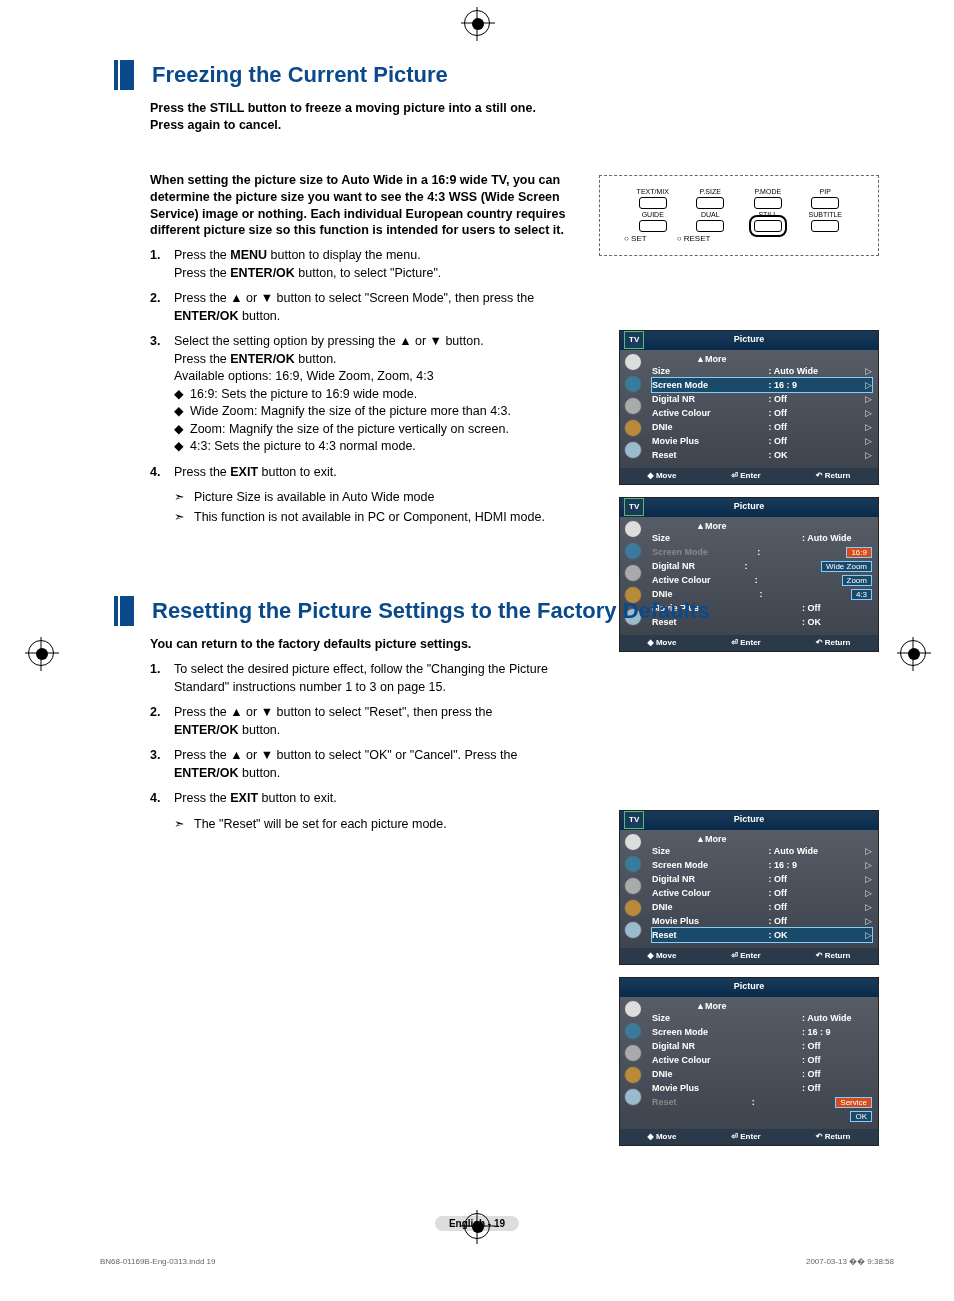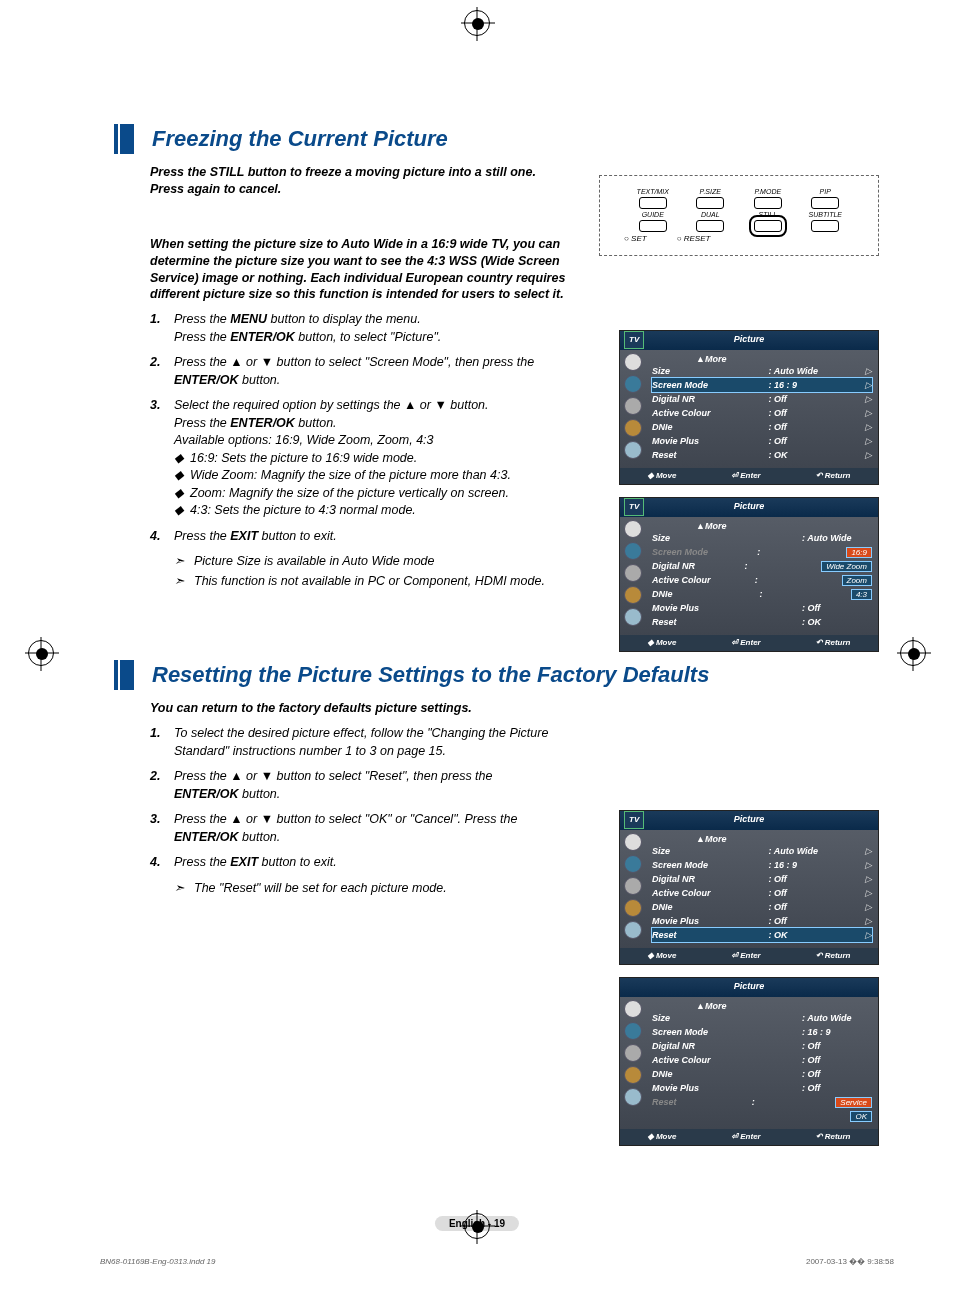--- a/index.html
+++ b/index.html
@@ -1,17 +1,17 @@
 <!DOCTYPE html>
 <html><head>
 <meta charset="utf-8">
 <style>
   * { box-sizing: border-box; margin: 0; padding: 0; }
   body { width: 954px; height: 1301px; background: #fff; font-family: Arial, Helvetica, sans-serif; color: #000; position: relative; }
-  .page { padding: 116px 75px 50px 120px; position: relative; font-style: italic; }
+  .page { padding: 52px 75px 50px 120px; position: relative; }
   .reg-top { position:absolute; top:10px; left:50%; transform:translateX(-50%); width:26px; height:26px; border:1px solid #000; border-radius:50%;}
   .reg-top::before, .reg-top::after{content:'';position:absolute;background:#000;}
   .reg-top::before{left:50%;top:-4px;width:1px;height:34px;transform:translateX(-50%);}
   .reg-top::after{top:50%;left:-4px;height:1px;width:34px;transform:translateY(-50%);}
   .reg-top .fill{position:absolute;width:12px;height:12px;background:#000;border-radius:50%;top:7px;left:7px;}
   .reg-left, .reg-right { position:absolute; top:640px; width:26px; height:26px; border:1px solid #000; border-radius:50%;}
   .reg-left{left:28px;} .reg-right{right:28px;}
   .reg-left::before,.reg-left::after,.reg-right::before,.reg-right::after{content:'';position:absolute;background:#000;}
   .reg-left::before,.reg-right::before{left:50%;top:-4px;width:1px;height:34px;transform:translateX(-50%);}
   .reg-left::after,.reg-right::after{top:50%;left:-4px;height:1px;width:34px;transform:translateY(-50%);}
@@ -49,21 +49,21 @@
   .osd-row{display:flex;justify-content:space-between;height:14px;align-items:center;}
   .osd-row .lab{font-weight:bold;width:90px;}
   .osd-row .val{font-weight:bold;text-align:left;width:70px;}
   .osd-row .arr{color:#ddd;}
   .osd-row.hl{background:#1a4a6a;outline:1px solid #8cf;}
   .osd-foot{background:#2a3a4a;height:16px;line-height:16px;display:flex;justify-content:space-around;font-size:8px;font-weight:bold;margin-top:4px;}
   .dd{background:#1a4a6a;border:1px solid #8cf;text-align:center;font-size:8px;margin-left:4px;padding:0 4px;}
   .dd.sel{background:#d84a1a;}
   .more-row{font-size:9px;font-weight:bold;margin-left:44px;}
   .page-num { position:absolute; bottom:70px; left:50%; transform:translateX(-50%); background:#ddd; border-radius:10px; padding:2px 14px; font-size:10px; font-weight:bold;}
-  .footer-left { position:absolute; bottom:35px; left:100px; font-size:8px; color:#666;font-style:italic;}
+  .footer-left { position:absolute; bottom:35px; left:100px; font-size:8px; color:#666;}
   .footer-right{ position:absolute; bottom:35px; right:60px; font-size:8px; color:#666;}
   .reg-bot { position:absolute; bottom:62px; left:50%; transform:translateX(-50%); width:26px; height:26px; border:1px solid #000; border-radius:50%;}
   .reg-bot::before,.reg-bot::after{content:'';position:absolute;background:#000;}
   .reg-bot::before{left:50%;top:-4px;width:1px;height:34px;transform:translateX(-50%);}
   .reg-bot::after{top:50%;left:-4px;height:1px;width:34px;transform:translateY(-50%);}
   .reg-bot .fill{position:absolute;width:12px;height:12px;background:#000;border-radius:50%;top:7px;left:7px;}
   b{font-weight:bold;}
   .spacer{height:30px;}
 </style>
 </head>
@@ -131,21 +131,21 @@
         </li>
       <li>
           <span class="num">2.</span>
         <span class="txt">
           <span>Press the ▲ or ▼ button to select "Screen Mode", then press the </span><b>ENTER/OK</b><span> button.</span>
         </span>
         </li>
       <li>
           <span class="num">3.</span>
         <span class="txt">
-          <span>Select the required option by settings the ▲ or ▼ button.</span><br>
+          <span>Select the setting option by pressing the ▲ or ▼ button.</span><br>
           <span>Press the </span><b>ENTER/OK</b><span> button.</span><br>
           <span>Available options: 16:9, Wide Zoom, Zoom, 4:3</span>
           <div class="sub">
             <div class="b">16:9: Sets the picture to 16:9 wide mode.</div>
             <div class="b">Wide Zoom: Magnify the size of the picture more than 4:3.</div>
             <div class="b">Zoom: Magnify the size of the picture vertically on screen.</div>
             <div class="b">4:3: Sets the picture to 4:3 normal mode.</div>
           </div>
         </span>
         </li>

